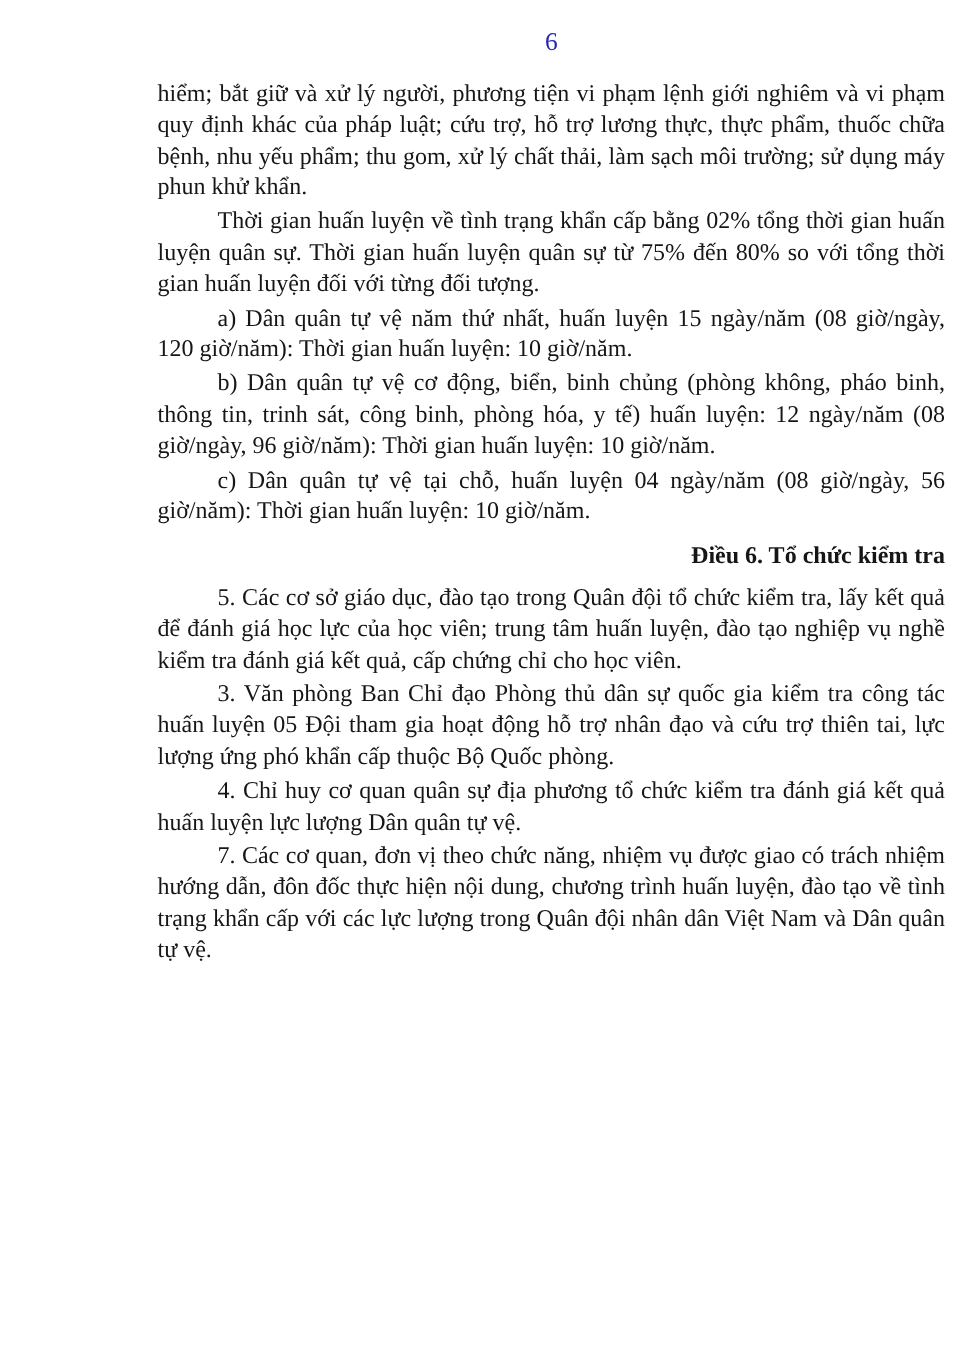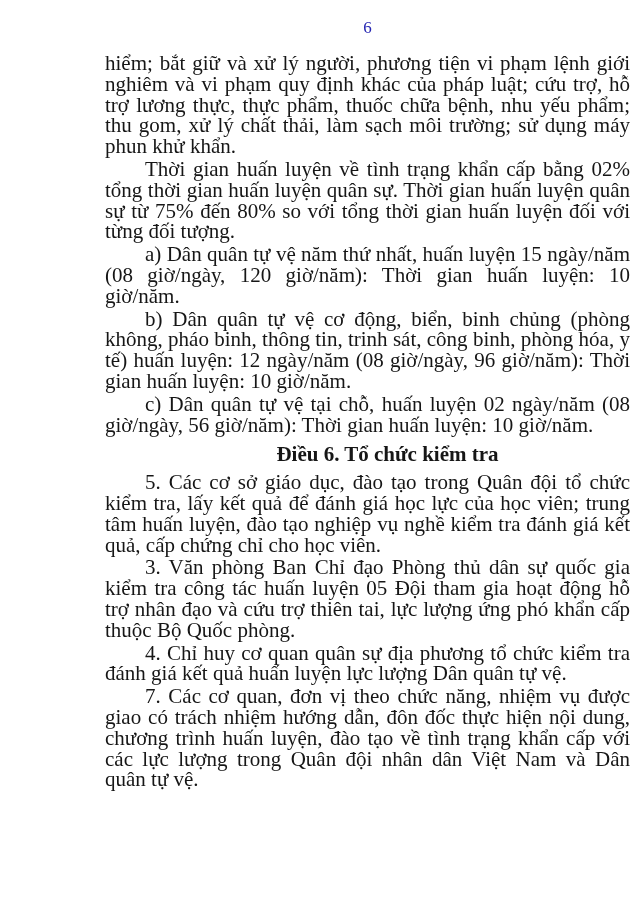--- a/index.html
+++ b/index.html
@@ -28,56 +28,56 @@
     text-align: center;
     font-size: 17px;
     line-height: 20px;
     color: #2626b2;
     margin-bottom: 15px;
   }
   .doc {
     box-sizing: border-box;
     padding-left: 105px;
     padding-right: 10px;
-    font-size: 21px;
+    font-size: 16px;
     line-height: 20.8px;
     text-align: justify;
     text-justify: inter-word;
   }
   .doc p {
     margin: 0 0 2px 0;
     text-indent: 40px;
   }
   .doc p.no-indent {
     text-indent: 0;
   }
   .doc p.heading {
     font-weight: bold;
-    text-align: center;
+    text-align: right;
     margin: 9px 0 7px 0;
   }
 </style>
 </head>
 <body>
 
 <div class="page">
 
   <div class="page-number">6</div>
 
   <div class="doc">
 
     <p class="no-indent">hiểm; bắt giữ và xử lý người, phương tiện vi phạm lệnh giới nghiêm và vi phạm quy định khác của pháp luật; cứu trợ, hỗ trợ lương thực, thực phẩm, thuốc chữa bệnh, nhu yếu phẩm; thu gom, xử lý chất thải, làm sạch môi trường; sử dụng máy phun khử khẩn.</p>
 
     <p>Thời gian huấn luyện về tình trạng khẩn cấp bằng 02% tổng thời gian huấn luyện quân sự. Thời gian huấn luyện quân sự từ 75% đến 80% so với tổng thời gian huấn luyện đối với từng đối tượng.</p>
 
     <p>a) Dân quân tự vệ năm thứ nhất, huấn luyện 15 ngày/năm (08 giờ/ngày, 120 giờ/năm): Thời gian huấn luyện: 10 giờ/năm.</p>
 
     <p>b) Dân quân tự vệ cơ động, biển, binh chủng (phòng không, pháo binh, thông tin, trinh sát, công binh, phòng hóa, y tế) huấn luyện: 12 ngày/năm (08 giờ/ngày, 96 giờ/năm): Thời gian huấn luyện: 10 giờ/năm.</p>
 
-    <p>c) Dân quân tự vệ tại chỗ, huấn luyện 02 ngày/năm (08 giờ/ngày, 56 giờ/năm): Thời gian huấn luyện: 10 giờ/năm.</p>
+    <p>c) Dân quân tự vệ tại chỗ, huấn luyện 04 ngày/năm (08 giờ/ngày, 56 giờ/năm): Thời gian huấn luyện: 10 giờ/năm.</p>
 
 
     <p class="heading">Điều 6. Tổ chức kiểm tra</p>
 
 
     <p>5. Các cơ sở giáo dục, đào tạo trong Quân đội tổ chức kiểm tra, lấy kết quả để đánh giá học lực của học viên; trung tâm huấn luyện, đào tạo nghiệp vụ nghề kiểm tra đánh giá kết quả, cấp chứng chỉ cho học viên.</p>
 
     <p>3. Văn phòng Ban Chỉ đạo Phòng thủ dân sự quốc gia kiểm tra công tác huấn luyện 05 Đội tham gia hoạt động hỗ trợ nhân đạo và cứu trợ thiên tai, lực lượng ứng phó khẩn cấp thuộc Bộ Quốc phòng.</p>
 
     <p>4. Chỉ huy cơ quan quân sự địa phương tổ chức kiểm tra đánh giá kết quả huấn luyện lực lượng Dân quân tự vệ.</p>

